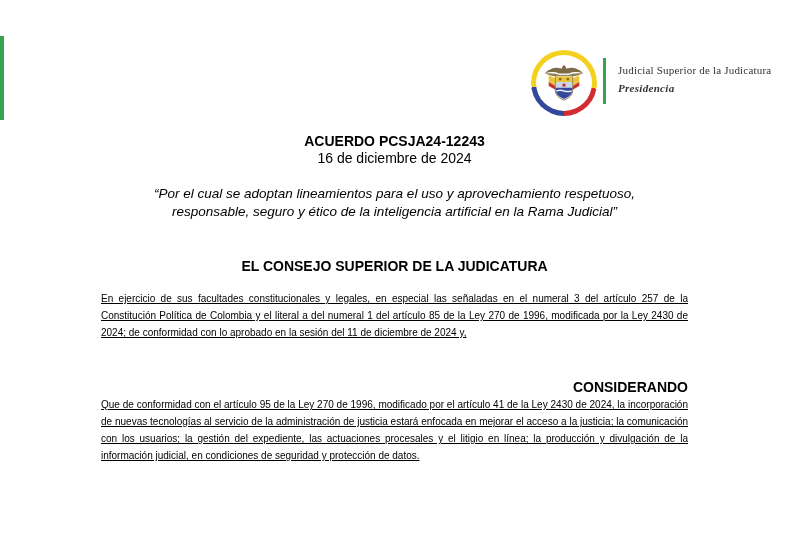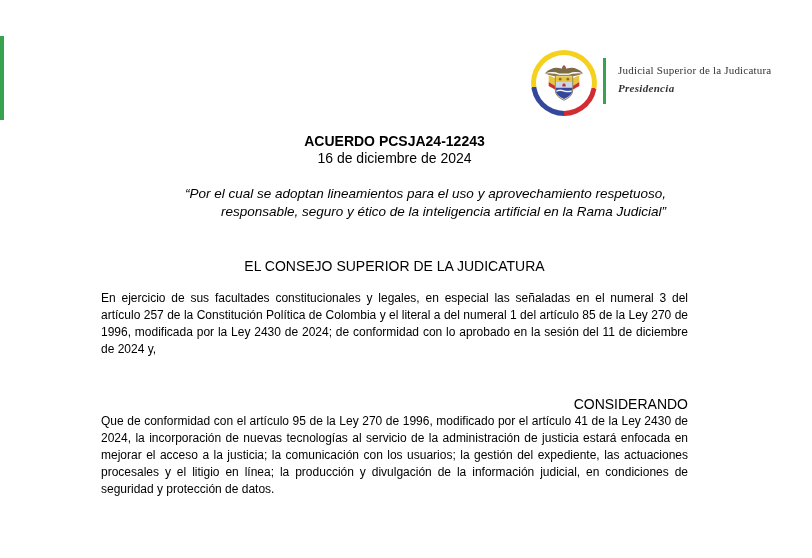--- a/index.html
+++ b/index.html
@@ -78,36 +78,37 @@
   .doc-date {
     font-size: 14px;
     line-height: 17px;
     text-align: center;
   }
   .doc-subject {
     margin-top: 18px;
     font-size: 13.5px;
     font-style: italic;
     line-height: 18px;
-    text-align: right;
+    text-align: center;
     padding: 0 22px;
   }
   .doc-heading {
     font-size: 14px;
-    font-weight: normal;
+    font-weight: bold;
     line-height: 17px;
     text-align: center;
   }
   .issuer-heading   { margin-top: 37px; }
   .preamble         { margin-top: 15px; }
   .considerando-heading { margin-top: 38px; text-align: right; }
   .para {
-    font-size: 12px;
+    font-size: 10px;
     line-height: 17px;
     text-align: justify;
+    text-decoration: underline;
   }
   .para-1 { }
   .para-2 { margin-top: 11px; }
 
   
   .emblem { width: 46px; height: 46px; }
 </style>
 </head>
 <body>
 

